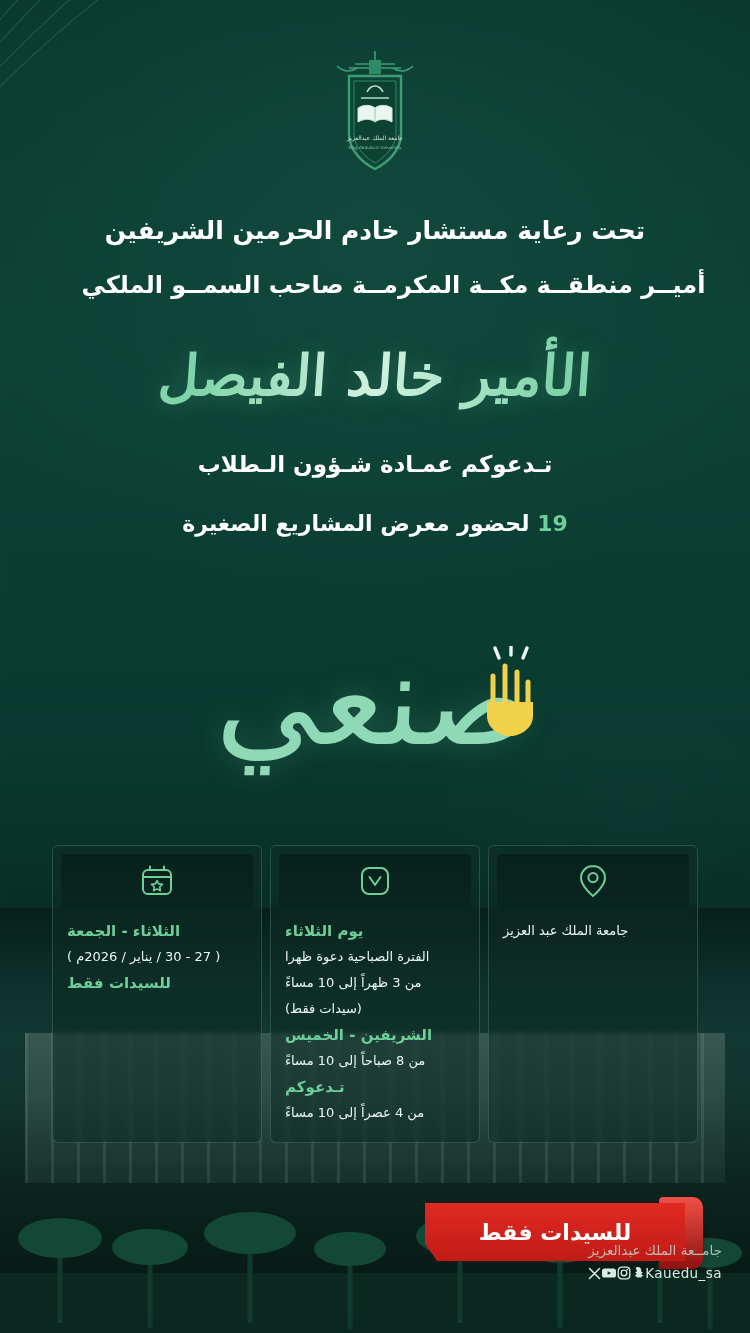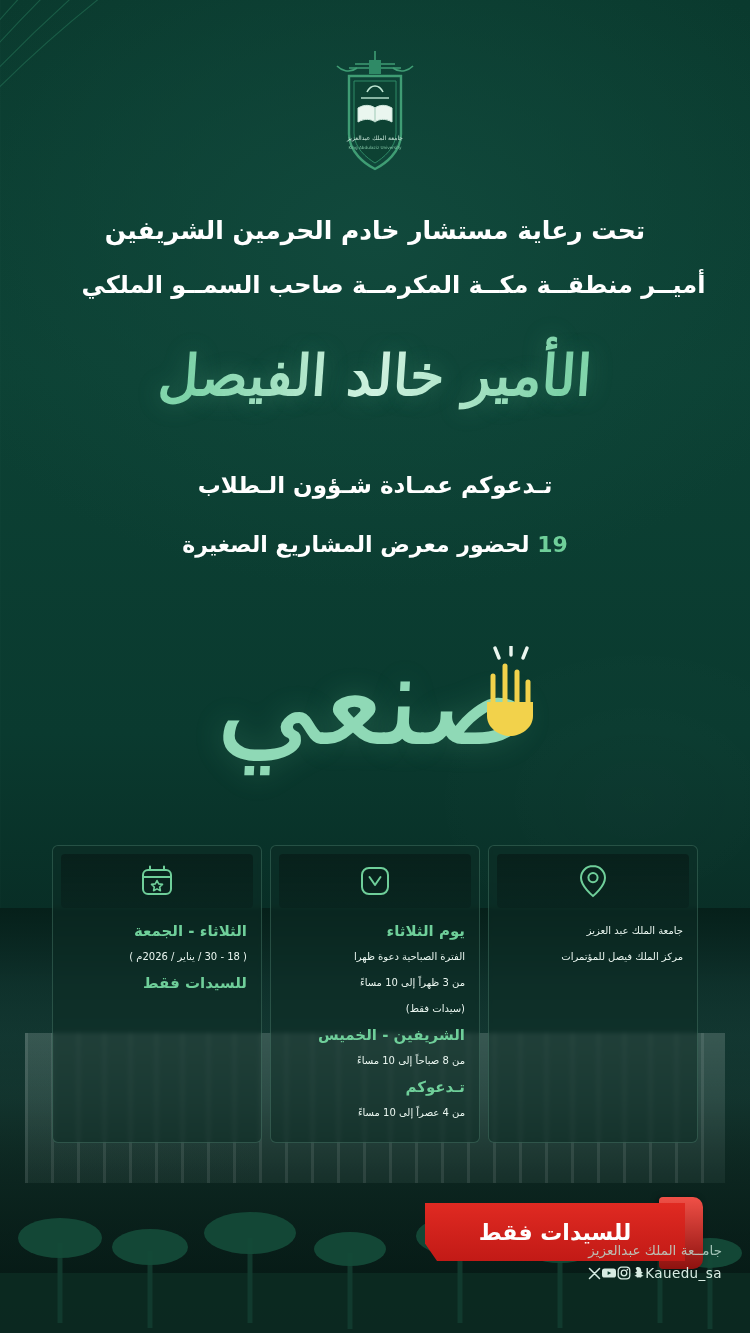--- a/index.html
+++ b/index.html
@@ -72,21 +72,21 @@
     -webkit-background-clip: text;
     background-clip: text;
     color: transparent;
     text-shadow: 0 0 24px rgba(120,220,170,.25);
     line-height: 90px;
     transform: skewX(-4deg);
   }
 
   
   .invite {
-    position: absolute; top: 468px; left: 0; right: 0;
+    position: absolute; top: 447px; left: 0; right: 0;
     text-align: center; color: #ffffff;
   }
   .invite .l1 { font-size: 23px; font-weight: bold; letter-spacing: 2px; line-height: 34px;}
   .invite .l2 { font-size: 22px; font-weight: bold; margin-top: 27px; line-height: 32px;}
   .invite .num { color: #6fcf9a; font-weight: bold; }
 
   
   .brand {
     position: absolute; top: 560px; left: 0; right: 0;
     height: 260px;
@@ -144,23 +144,23 @@
     backdrop-filter: blur(2px);
     min-height: 275px;
   }
   .card-icon {
     height: 54px;
     margin: 8px 8px 10px 8px;
     background: linear-gradient(180deg, rgba(8,32,27,.95), rgba(8,32,27,.55));
     border-radius: 4px;
     display: flex; align-items: center; justify-content: center;
   }
-  .card-body { padding: 0 14px; text-align: right; }
+  .card-body { padding: 0 14px; text-align: left; }
   .card-body .hl { color: #6fcf9a; font-size: 15px; line-height: 26px; font-weight: bold; }
-  .card-body .tx { color: #eaf6f0; font-size: 10px; line-height: 26px; }
+  .card-body .tx { color: #eaf6f0; font-size: 13px; line-height: 26px; }
 
   
   .ribbon {
     position: absolute; bottom: 72px; left: 50%;
     transform: translateX(-50%) translateX(180px);
     width: 260px; height: 58px;
     display: flex; align-items: center; justify-content: center;
   }
   .ribbon .plate {
     position: absolute; inset: 0;
@@ -310,21 +310,20 @@
 
     <div class="card">
       <div class="card-icon">
         <svg width="30" height="34" viewBox="0 0 30 34" fill="none" xmlns="http://www.w3.org/2000/svg">
           <path d="M15 2 C8.4 2 3 7.3 3 13.8 C3 22.5 15 32 15 32 C15 32 27 22.5 27 13.8 C27 7.3 21.6 2 15 2 Z" stroke="#6fcf9a" stroke-width="2"></path>
           <circle cx="15" cy="13.6" r="4.6" stroke="#6fcf9a" stroke-width="2"></circle>
         </svg>
       </div>
       <div class="card-body">
         <div class="tx">جامعة الملك عبد العزيز</div>
-        <div class="tx">مركز الملك فيصل للمؤتمرات</div>
       </div>
     </div>
 
     <div class="card">
       <div class="card-icon">
         <svg width="32" height="32" viewBox="0 0 32 32" fill="none" xmlns="http://www.w3.org/2000/svg">
           <rect x="3" y="3" width="26" height="26" rx="7" stroke="#6fcf9a" stroke-width="2"></rect>
           <path d="M10.5 12 L16 20 L21.5 12" stroke="#6fcf9a" stroke-width="2" stroke-linecap="round" stroke-linejoin="round"></path>
         </svg>
       </div>
@@ -344,21 +343,21 @@
       <div class="card-icon">
         <svg width="34" height="32" viewBox="0 0 34 32" fill="none" xmlns="http://www.w3.org/2000/svg">
           <rect x="3" y="5" width="28" height="24" rx="5" stroke="#6fcf9a" stroke-width="2"></rect>
           <path d="M3 12 H31" stroke="#6fcf9a" stroke-width="2"></path>
           <path d="M10 5 V1.5 M24 5 V1.5" stroke="#6fcf9a" stroke-width="2" stroke-linecap="round"></path>
           <path d="M17 15.5 L18.7 18.9 L22.5 19.4 L19.7 22 L20.4 25.7 L17 23.9 L13.6 25.7 L14.3 22 L11.5 19.4 L15.3 18.9 Z" stroke="#6fcf9a" stroke-width="1.6" stroke-linejoin="round"></path>
         </svg>
       </div>
       <div class="card-body">
         <div class="hl">الثلاثاء - الجمعة</div>
-        <div class="tx">( 18 - 30 / يناير / 2026م )</div>
+        <div class="tx">( 27 - 30 / يناير / 2026م )</div>
         <div class="hl">للسيدات فقط</div>
       </div>
     </div>
 
   </div>
 
   <div class="ribbon">
     <div class="curl"></div>
     <div class="plate"></div>
     <div class="label">للسيدات فقط</div>

